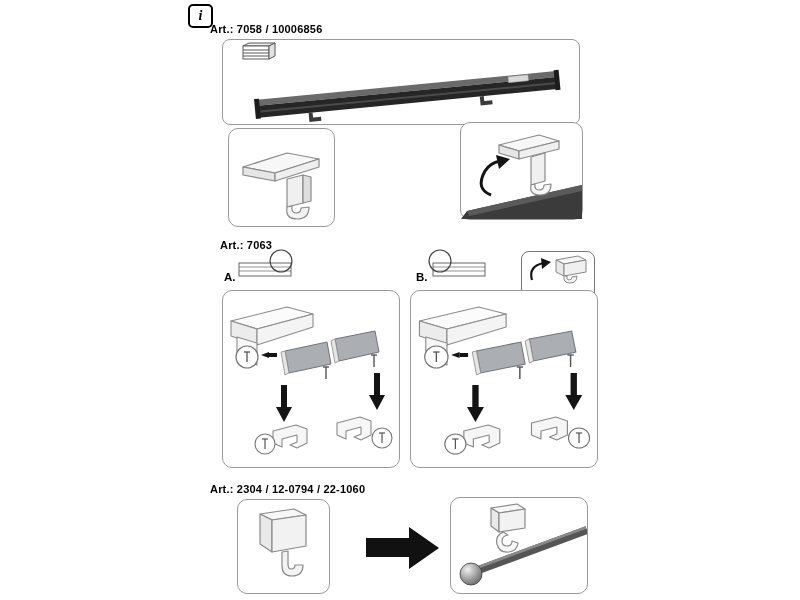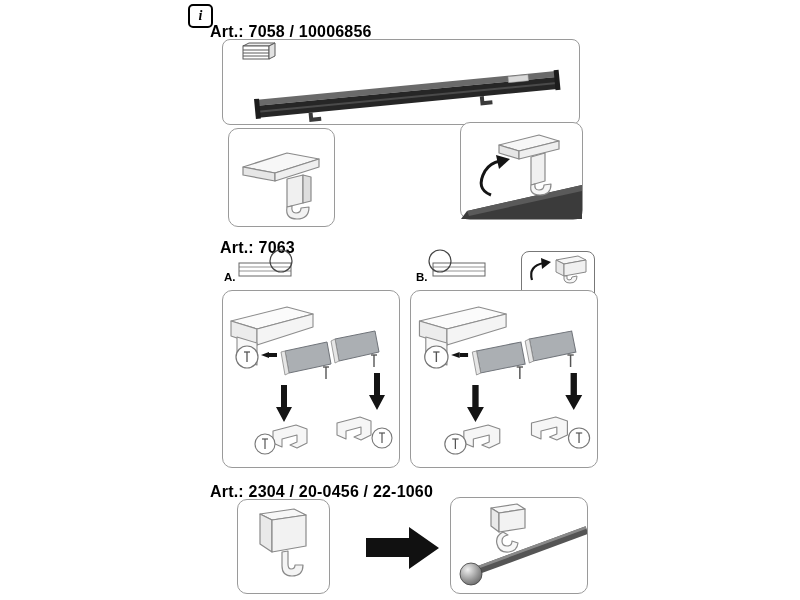--- a/index.html
+++ b/index.html
@@ -18,21 +18,21 @@
     background: #fff;
   }
   .info-icon span {
     font-family: "Liberation Serif", serif;
     font-weight: 700; font-style: italic;
     font-size: 14px; line-height: 1;
   }
 
   .art-label {
     position: absolute;
-    font-size: 16px; font-weight: 700; color: #000;
+    font-size: 11px; font-weight: 700; color: #000;
     letter-spacing: 0.2px; white-space: nowrap;
   }
   .variant-label { position: absolute; font-size: 11.5px; font-weight: 700; color: #000; }
   .step-label { position: absolute; font-size: 8.5px; font-weight: 700; color: #000; }
 
   .box {
     position: absolute; background: #fff;
     border: 1.2px solid #9a9a9a; border-radius: 10px;
   }
   .box.thin { border-radius: 8px; }
@@ -250,21 +250,21 @@
           <line x1="39" y1="148" x2="45" y2="148"></line>
       </g>
       <circle cx="159" cy="147" r="10" fill="#fff" stroke="#777" stroke-width="1.1"></circle>
       <g stroke="#555" stroke-width="1.2" fill="none">
         <line x1="159" y1="142" x2="159" y2="152"></line>
           <line x1="156" y1="142" x2="162" y2="142"></line>
       </g>
     </svg>
   </div>
 
-  <div class="art-label" style="left:210px; top:483px;">Art.: 2304 / 20-0456 / 22-1060</div>
+  <div class="art-label" style="left:210px; top:483px;">Art.: 2304 / 12-0794 / 22-1060</div>
 
   <div class="box" style="left:237px; top:499px; width:91px; height:93px;">
     <svg viewBox="0 0 91 93" preserveAspectRatio="none">
       <g fill="#f7f7f7" stroke="#8a8a8a" stroke-width="1.2" stroke-linejoin="round">
         <polygon points="22,14 56,9 68,15 34,20"></polygon>
         <polygon points="22,14 34,20 34,52 22,44" fill="#e9e9e9"></polygon>
         <polygon points="34,20 68,15 68,46 34,52" fill="#f2f2f2"></polygon>
         <path d="M44 52 v14 q0 10 10 10 q11 0 11 -11 l-8 0 q0 4 -4 4 q-3 0 -3 -5 v-13 z" fill="#f4f4f4"></path>
       </g>
     </svg>

